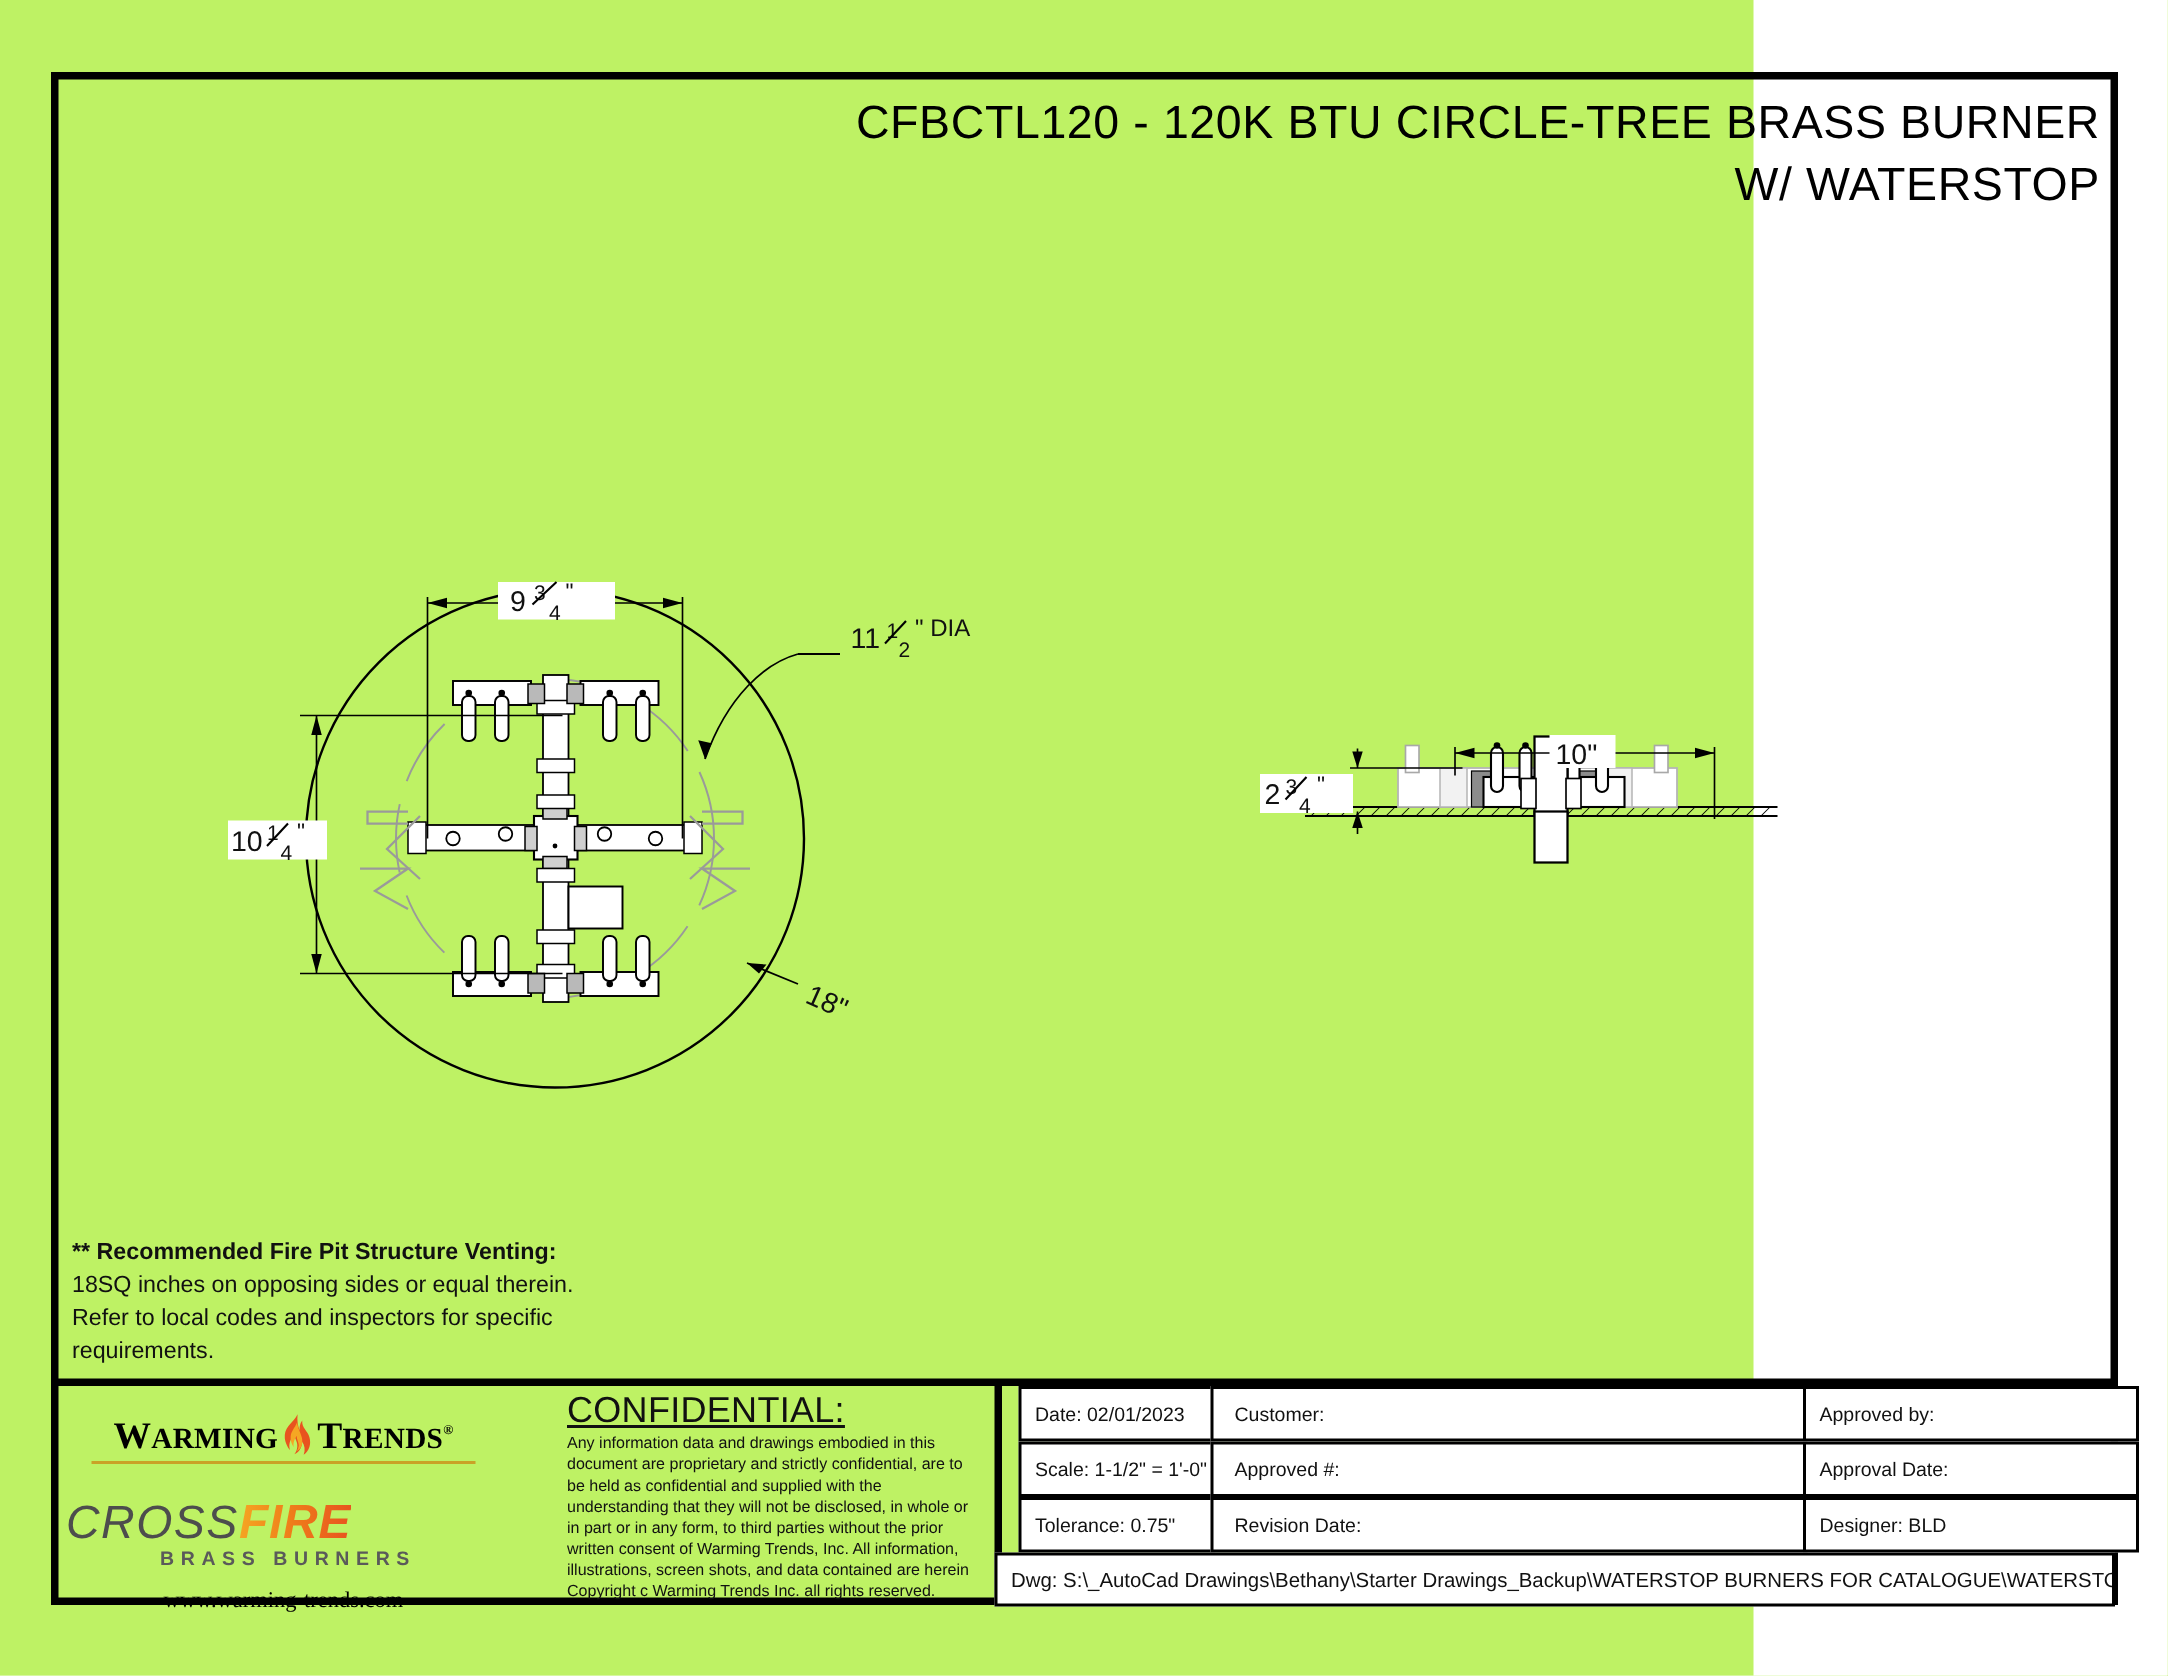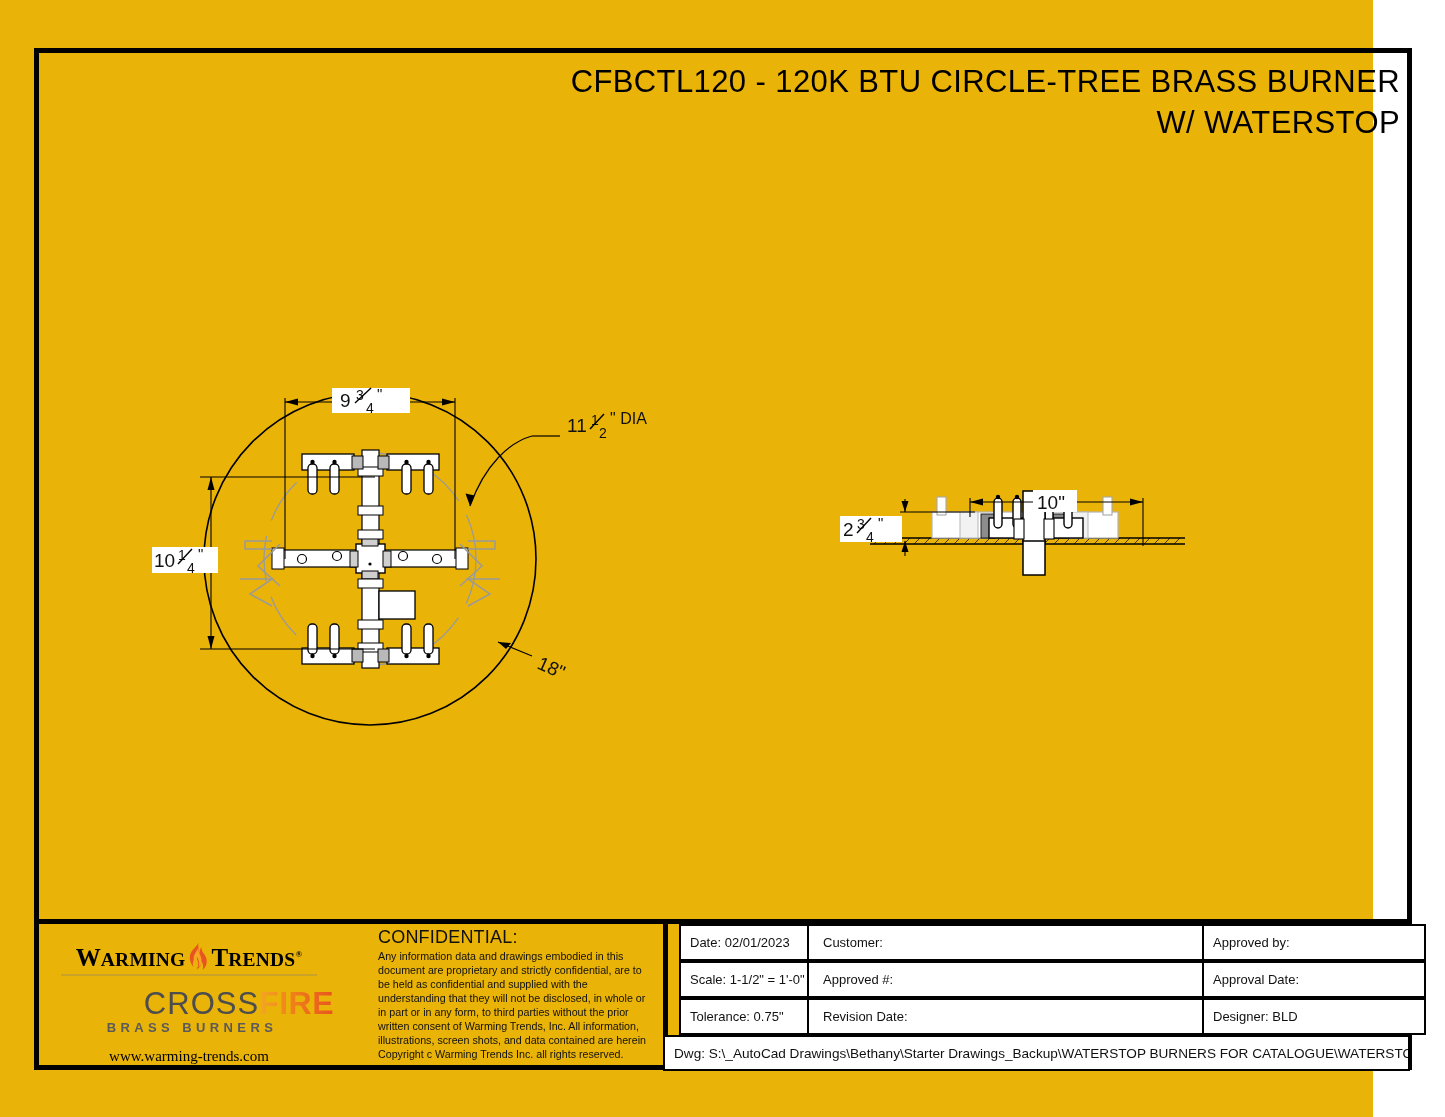--- a/index.html
+++ b/index.html
@@ -10,23 +10,23 @@
   body {
     width: 1445px;
     height: 1117px;
     font-family: "Liberation Sans", sans-serif;
     position: relative;
     overflow: hidden;
   }
   #sheet {
     position: absolute;
     left: 0; top: 0;
-    width: 1373px;
+    width: 1169px;
     height: 1117px;
-    background: #eab308;
+    background: #bef264;
   }
   
   .frame {
     position: absolute;
     left: 34px;
     top: 48px;
     width: 1378px;
     height: 1022px;
     border: 5px solid #000000;
     box-sizing: border-box;
@@ -109,25 +109,26 @@
     font-family: "Liberation Serif", serif;
   }
   .flame-wrap { width: 26px; height: 30px; display:inline-block; }
   .wt-rule {
     width: 256px;
     height: 2px;
     background: #c9a227;
     margin: 2px auto 0 auto;
   }
   .cf-logo-row {
-    margin-top: 11px;
+    margin-top: 22px;
     display: flex;
     align-items: flex-end;
-    justify-content: flex-end;
+    justify-content: flex-start;
     gap: 0px;
+    font-style: italic;
   }
   .cf-cross {
     font-family: "Liberation Sans", sans-serif;
     font-size: 31px;
     letter-spacing: 1px;
     color: #4d4d4d;
     line-height: 1;
     font-weight: 400;
   }
   .cf-fire {
@@ -158,25 +159,26 @@
     text-align: center;
   }
   .tb-confidential {
     position: absolute;
     left: 342px;
     top: 4px;
     width: 310px;
     height: 140px;
   }
   .conf-head {
-    font-size: 18px;
+    font-size: 24px;
     color: #111;
     letter-spacing: 0.2px;
     line-height: 1.1;
     margin-bottom: 1px;
+    text-decoration: underline;
   }
   .conf-body {
     font-size: 10.7px;
     line-height: 1.315;
     color: #111;
   }
   
   .tb-vsep {
     position: absolute;
     left: 627px;
@@ -478,20 +480,26 @@
         <rect x="800" y="462" width="62" height="26" fill="#fff" stroke="none"></rect>
         <text class="dim-text" x="803" y="482" font-size="19">2</text>
         <text class="dim-text" x="817" y="475" font-size="14">3</text>
         <line x1="817" y1="479" x2="831" y2="464" stroke="#000" stroke-width="1.4"></line>
         <text class="dim-text" x="826" y="488" font-size="14">4</text>
         <text class="dim-text" x="838" y="474" font-size="15">"</text>
       </g>
     </g>
   </svg>
 
+  <div class="venting-note">
+    <div class="hdr">** Recommended Fire Pit Structure Venting:</div>
+    <div>18SQ inches on opposing sides or equal therein.</div>
+    <div>Refer to local codes and inspectors for specific</div>
+    <div>requirements.</div>
+  </div>
 
   <div class="titleblock">
 
     <div class="tb-logo">
       <div class="wt-logo-row">
         <span class="wt-word"><span class="cap">W</span><span class="sm">ARMING</span></span>
         <span class="flame-wrap">
           <svg viewBox="0 0 26 32" width="26" height="31" aria-hidden="true">
             <path d="M13.4 0.8 C10.6 6.6 5.2 8.4 4.6 15.2 C4.1 21.2 8.2 25.6 8.2 25.6 C6.6 20.8 9.5 16.6 11.3 13.8 C11.0 18.0 13.6 19.4 13.2 23.2 C12.9 26.4 11.2 28.4 11.2 28.4 C15.0 26.8 16.6 23.0 16.4 19.6 C18.4 22.4 18.8 25.4 17.6 28.8 C21.6 25.8 22.8 21.4 21.6 16.8 C20.4 12.2 16.2 10.6 16.6 5.2 C14.8 7.6 14.6 10.0 15.0 12.0 C13.4 9.0 13.0 5.0 13.4 0.8 Z" fill="#e8541f"></path>
             <path d="M13.0 6.5 C11.4 10.5 8.8 12.4 8.6 16.6 C8.4 20.4 10.8 23.6 10.8 23.6 C10.0 20.4 11.6 17.6 12.8 15.6 C12.8 18.8 14.4 20.2 14.2 22.6 C14.0 24.6 12.9 26.2 12.9 26.2 C15.6 24.8 16.8 22.0 16.6 19.4 C17.0 16.2 14.2 12.8 13.0 6.5 Z" fill="#f5a623"></path>

